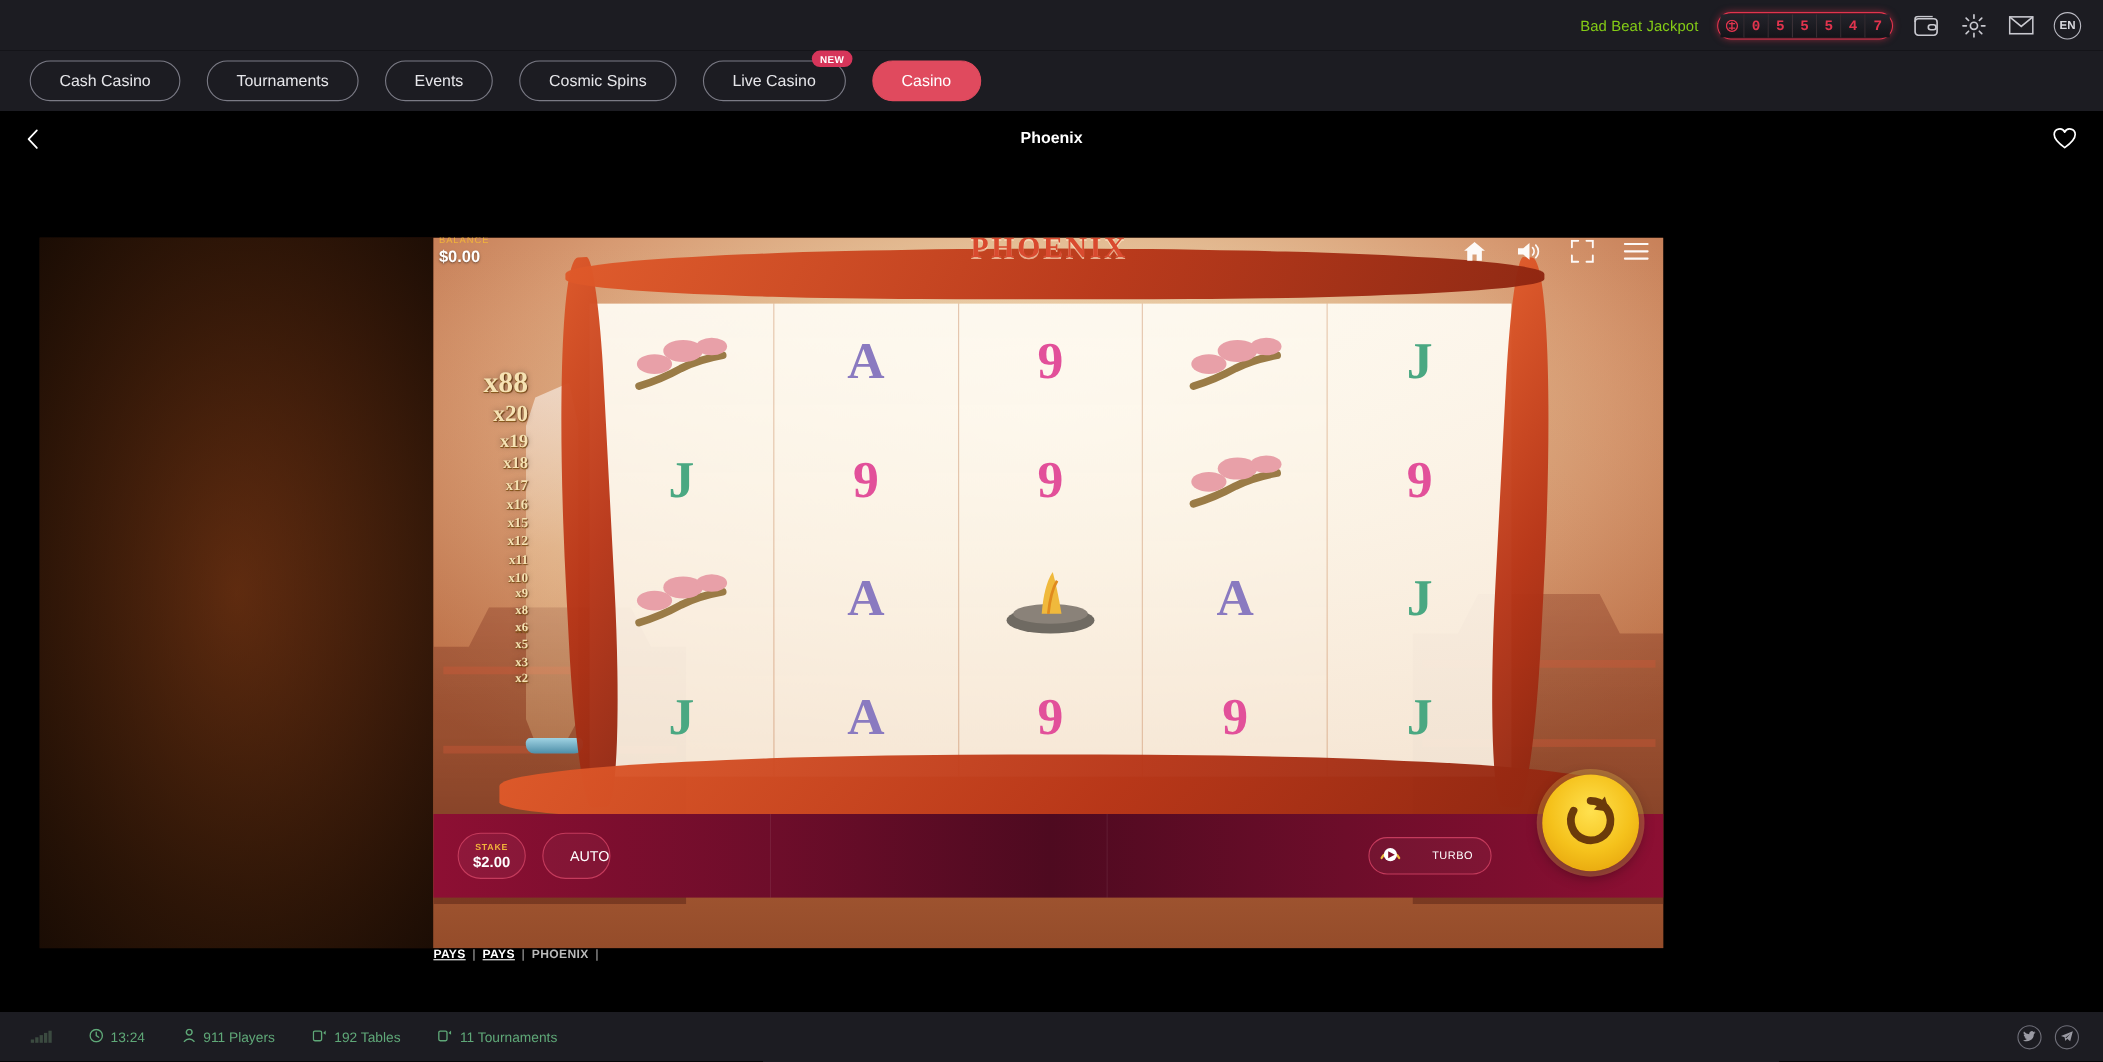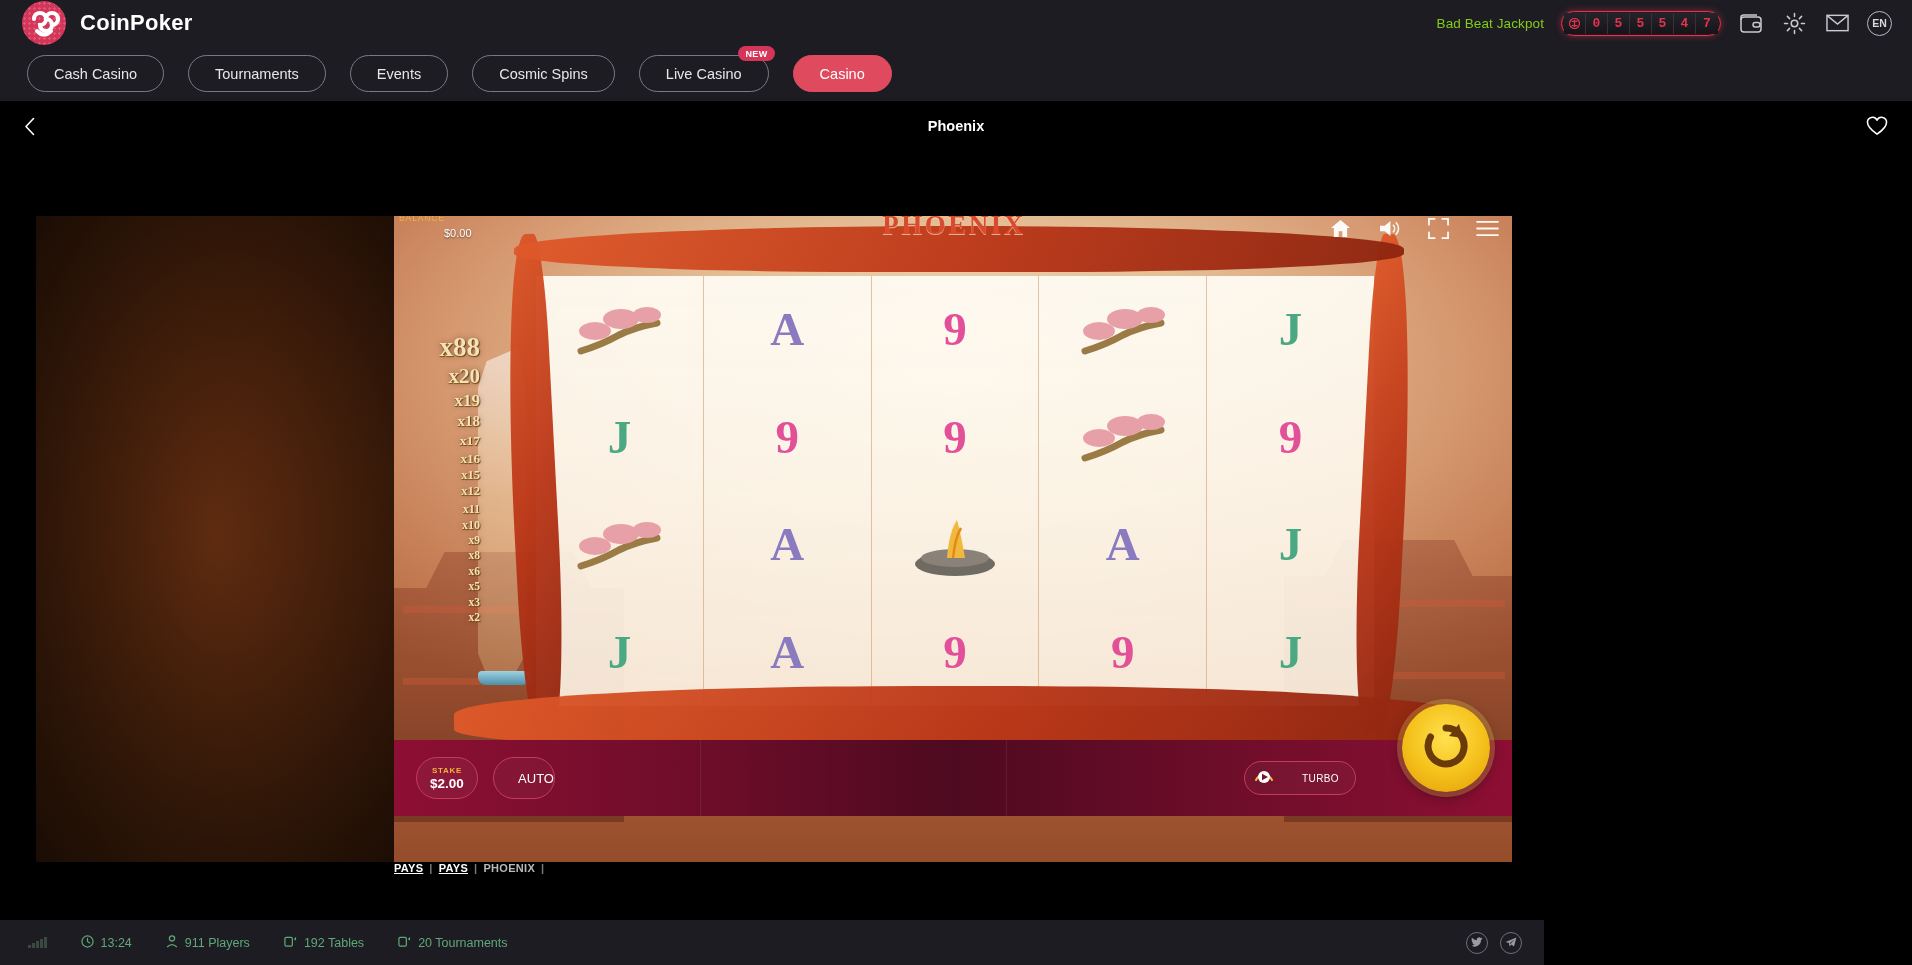--- a/index.html
+++ b/index.html
@@ -105,21 +105,21 @@
     position:absolute; bottom:40px; width:230px; height:300px;
     background:linear-gradient(180deg, rgba(150,70,45,.55), rgba(95,40,25,.75));
     opacity:.75;
   }
   .pagoda.l { left:0; clip-path:polygon(0 22%,14% 22%,22% 10%,78% 10%,86% 22%,100% 22%,100% 100%,0 100%); }
   .pagoda.r { right:0; clip-path:polygon(0 18%,18% 18%,26% 6%,74% 6%,82% 18%,100% 18%,100% 100%,0 100%); }
   .pagoda-line { position:absolute; left:4%; right:4%; height:7px; background:rgba(200,80,50,.5); }
 
   .balance-box { position:absolute; top:-5px; left:5px; z-index:9; }
   .balance-label { font-size:8.5px; font-weight:400; color:#f1b33b; letter-spacing:.9px; line-height:14px; }
-  .balance-value { font-size:11px; font-weight:400; color:#fff; line-height:17px; text-shadow:0 1px 2px rgba(0,0,0,.5);margin-left:45px; }
+  .balance-value { font-size:15px; font-weight:700; color:#fff; line-height:17px; text-shadow:0 1px 2px rgba(0,0,0,.5); }
 
   .game-logo {
     position:absolute; top:-6px; left:0; right:0; text-align:center;
     font-size:27px; font-weight:700; letter-spacing:2.5px;
     color:#d94a2f; font-family:"Liberation Serif", serif;
     text-shadow:0 1px 0 rgba(255,230,200,.65);
     z-index:8;
   }
 
   .game-tools {
@@ -235,48 +235,39 @@
     position:absolute; top:862px; left:394px;
     display:flex; align-items:center; gap:6px;
     font-size:11px; font-weight:700; letter-spacing:.3px;
   }
   .glink { color:#fff; text-decoration:underline; cursor:pointer; }
   .gtext { color:#b9b9b9; }
   .gdiv { color:#7a7a7a; }
 
   
   .statusbar {
-    position:absolute; bottom:0; left:0; width:1544px; height:45px;
+    position:absolute; bottom:0; left:0; width:1912px; height:45px;
     background:#1c1c22; display:flex; align-items:center;
   }
   .status-items { display:flex; align-items:center; gap:34px; margin-left:28px; }
   .status-item { display:flex; align-items:center; gap:7px; font-size:12.5px; color:#5fa878; }
   .signal { display:flex; align-items:flex-end; gap:1.5px; height:11px; }
   .signal i { width:2.5px; background:#3b4a40; display:block; }
   .social { margin-left:auto; margin-right:22px; display:flex; gap:12px; }
   .social-btn {
     width:22px; height:22px; border-radius:50%; border:1.2px solid #6e6e78;
     display:flex; align-items:center; justify-content:center; color:#9a9aa3; cursor:pointer;
   }
 </style>
 </head>
 <body>
 
 <div class="app">
 
   <div class="topbar">
-    <div class="brand">
-      <div class="brand-logo">
-        <svg width="44" height="44" viewBox="0 0 44 44">
-          <path d="M12 18 a6 6 0 1 1 6 6 a6 6 0 1 0 6 -6 a6 6 0 1 1 6 6" fill="none" stroke="#fff" stroke-width="4.2" stroke-linecap="round"></path>
-          <path d="M15 30 q7 7 14 0" fill="none" stroke="#fff" stroke-width="4" stroke-linecap="round"></path>
-        </svg>
-      </div>
-      <span class="brand-name">CoinPoker</span>
-    </div>
 
     <div class="top-right">
       <span class="bbj-label">Bad Beat Jackpot</span>
       <div class="bbj-box">
         <div class="bbj-cell bbj-chip">
           <svg width="11" height="11" viewBox="0 0 11 11">
               <circle cx="5.5" cy="5.5" r="5" fill="none" stroke="#e2344e" stroke-width="1.2"></circle>
               <path d="M5.5 1.8v7.4M2.6 3.4h5.8M2.6 7.6h5.8" stroke="#e2344e" stroke-width="1.2"></path>
             </svg>
         </div>
@@ -607,21 +598,21 @@
         </span>
         <span>192 Tables</span>
       </div>
       <div class="status-item">
         <span>
           <svg width="13" height="13" viewBox="0 0 14 14">
               <rect x="1" y="2.5" width="8" height="9.5" rx="1.4" fill="none" stroke="currentColor" stroke-width="1.3"></rect>
               <path d="M10.5 4.5 L13 2 L13 6 Z" fill="currentColor"></path>
             </svg>
         </span>
-        <span>20 Tournaments</span>
+        <span>11 Tournaments</span>
       </div>
     </div>
 
     <div class="social">
       <div class="social-btn">
         <svg width="12" height="11" viewBox="0 0 12 11">
             <path d="M11.5 1.4 a4.4 4.4 0 0 1-1.3.4 a2.3 2.3 0 0 0 1-1.3 a4.6 4.6 0 0 1-1.5.6 A2.3 2.3 0 0 0 5.8 3.2 A6.5 6.5 0 0 1 1 0.8 a2.3 2.3 0 0 0 .7 3.1 a2.2 2.2 0 0 1-1-.3 a2.3 2.3 0 0 0 1.8 2.3 a2.3 2.3 0 0 1-1 0 a2.3 2.3 0 0 0 2.1 1.6 A4.6 4.6 0 0 1 0 8.6 a6.5 6.5 0 0 0 10-5.6 a4.6 4.6 0 0 0 1.5-1.6 Z" fill="currentColor"></path>
           </svg>
       </div>
       <div class="social-btn">

